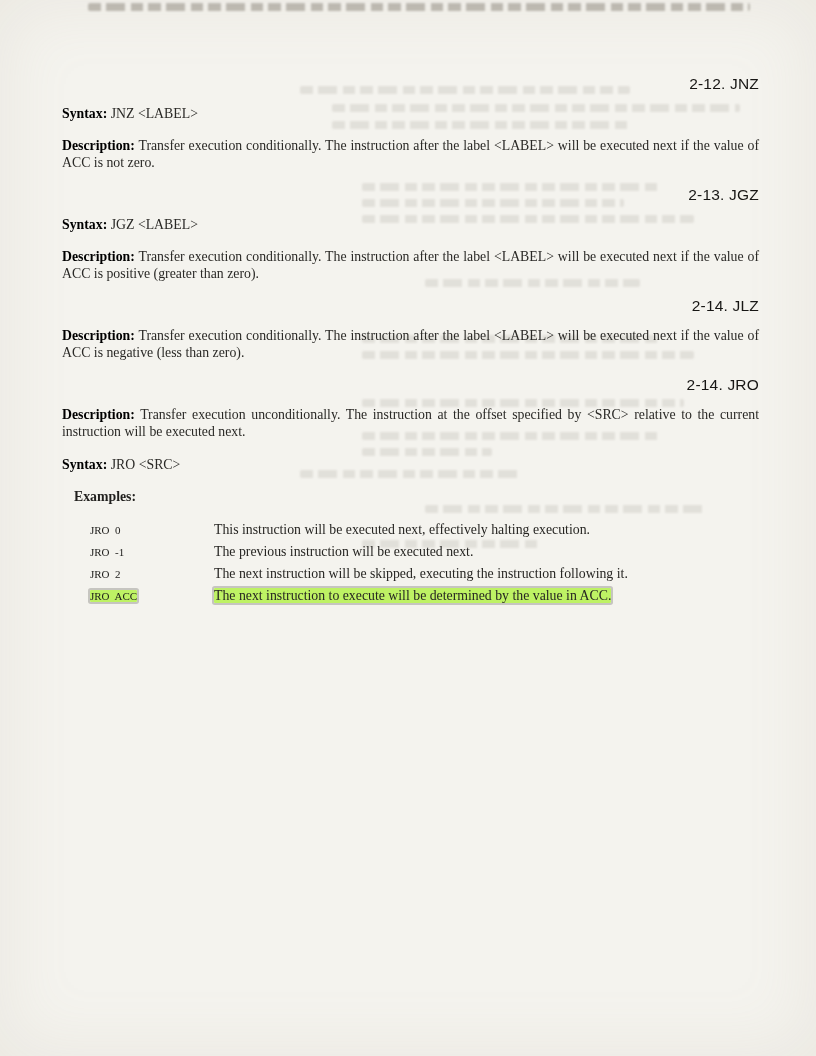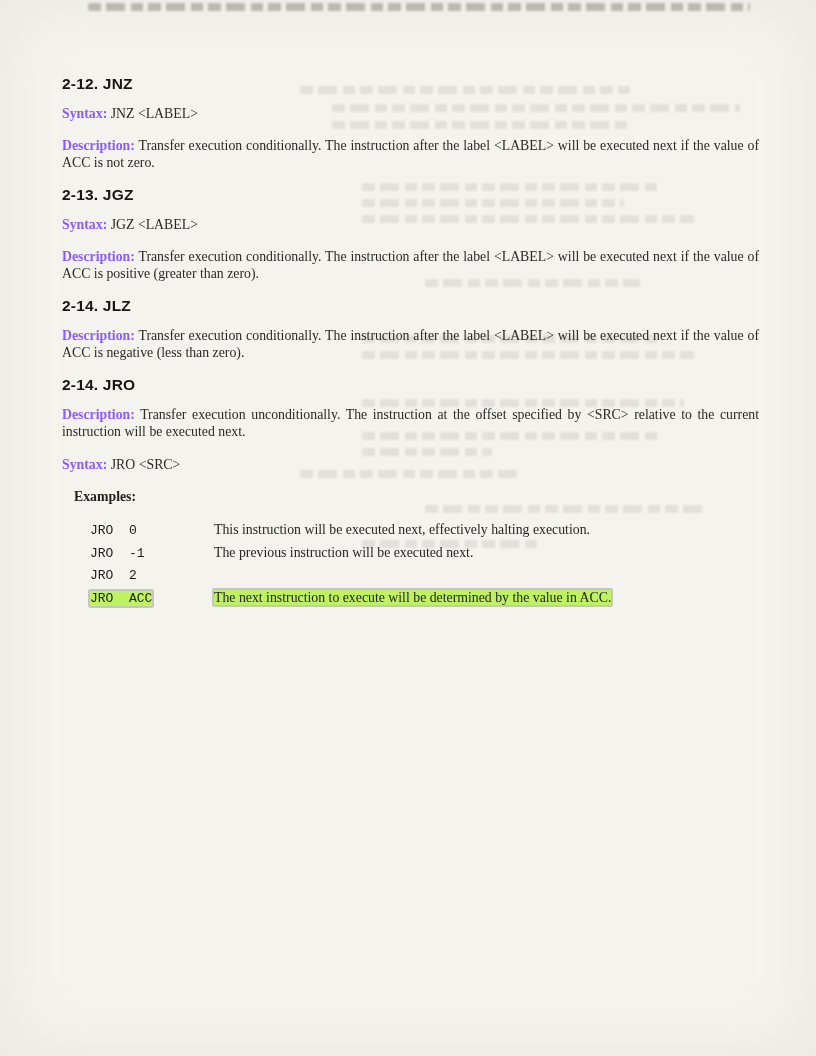--- a/index.html
+++ b/index.html
@@ -21,36 +21,37 @@
       #6b6458 0px,#6b6458 13px, transparent 13px, transparent 18px,
       #6b6458 18px,#6b6458 37px, transparent 37px, transparent 43px,
       #6b6458 43px,#6b6458 55px, transparent 55px, transparent 60px);
   }
   .ghost.strong { opacity:.38; filter:blur(1px); }
 
   .content { position:absolute; left:62px; top:76px; width:697px; }
 
   .hd {
     font-family:"Liberation Sans","DejaVu Sans",sans-serif;
-    font-weight:700; font-size:15.5px; line-height:16px;
+    font-weight:400; font-size:15.5px; line-height:16px;
     color:#171614; letter-spacing:.2px;
     margin-bottom:13px;
+    text-align:right;
   }
   .line { font-size:13.8px; line-height:17px; color:#2a2926; }
   .syntax { margin-bottom:15px; }
   .desc { margin-bottom:16px; text-align:justify; }
-  .lbl { font-weight:700; color:#8b5cf6; }
+  .lbl { font-weight:700; color:#000000; }
 
   .examples-label { font-weight:700; margin-bottom:14px; color:#201f1d;margin-left:12px; }
 
   .ex-row { display:flex; align-items:baseline; margin-left:28px; line-height:22px; }
   .code-col {
     display:inline-block; width:124px; flex:0 0 124px;
-    font-family:Liberation Mono, monospace;
-    font-size:13px; white-space:pre; color:#1c1b19;
+    font-family:Liberation Serif, serif;
+    font-size:11px; white-space:pre; color:#1c1b19;
   }
   .ex-text-col { font-size:13.8px; }
   .code-col span, .ex-text-col span { white-space:pre-wrap; }
   .hl { background:#bef264; box-shadow:0 0 0 2px #c6c5c0; border-radius:1px; }
 </style>
 </head>
 <body>
 
 <div class="page">
 
@@ -123,20 +124,21 @@
       <div class="ex-row">
         <span class="code-col"><span>JRO  0</span></span>
         <span class="ex-text-col"><span>This instruction will be executed next, effectively halting execution.</span></span>
       </div>
       <div class="ex-row">
         <span class="code-col"><span>JRO  -1</span></span>
         <span class="ex-text-col"><span>The previous instruction will be executed next.</span></span>
       </div>
       <div class="ex-row">
         <span class="code-col"><span>JRO  2</span></span>
+        <span class="ex-text-col"><span>The next instruction will be skipped, executing the instruction following it.</span></span>
       </div>
       <div class="ex-row">
         <span class="code-col"><span class="hl">JRO  ACC</span></span>
         <span class="ex-text-col"><span class="hl">The next instruction to execute will be determined by the value in ACC.</span></span>
       </div>
     </div>
 
   </main>
 </div>
 

